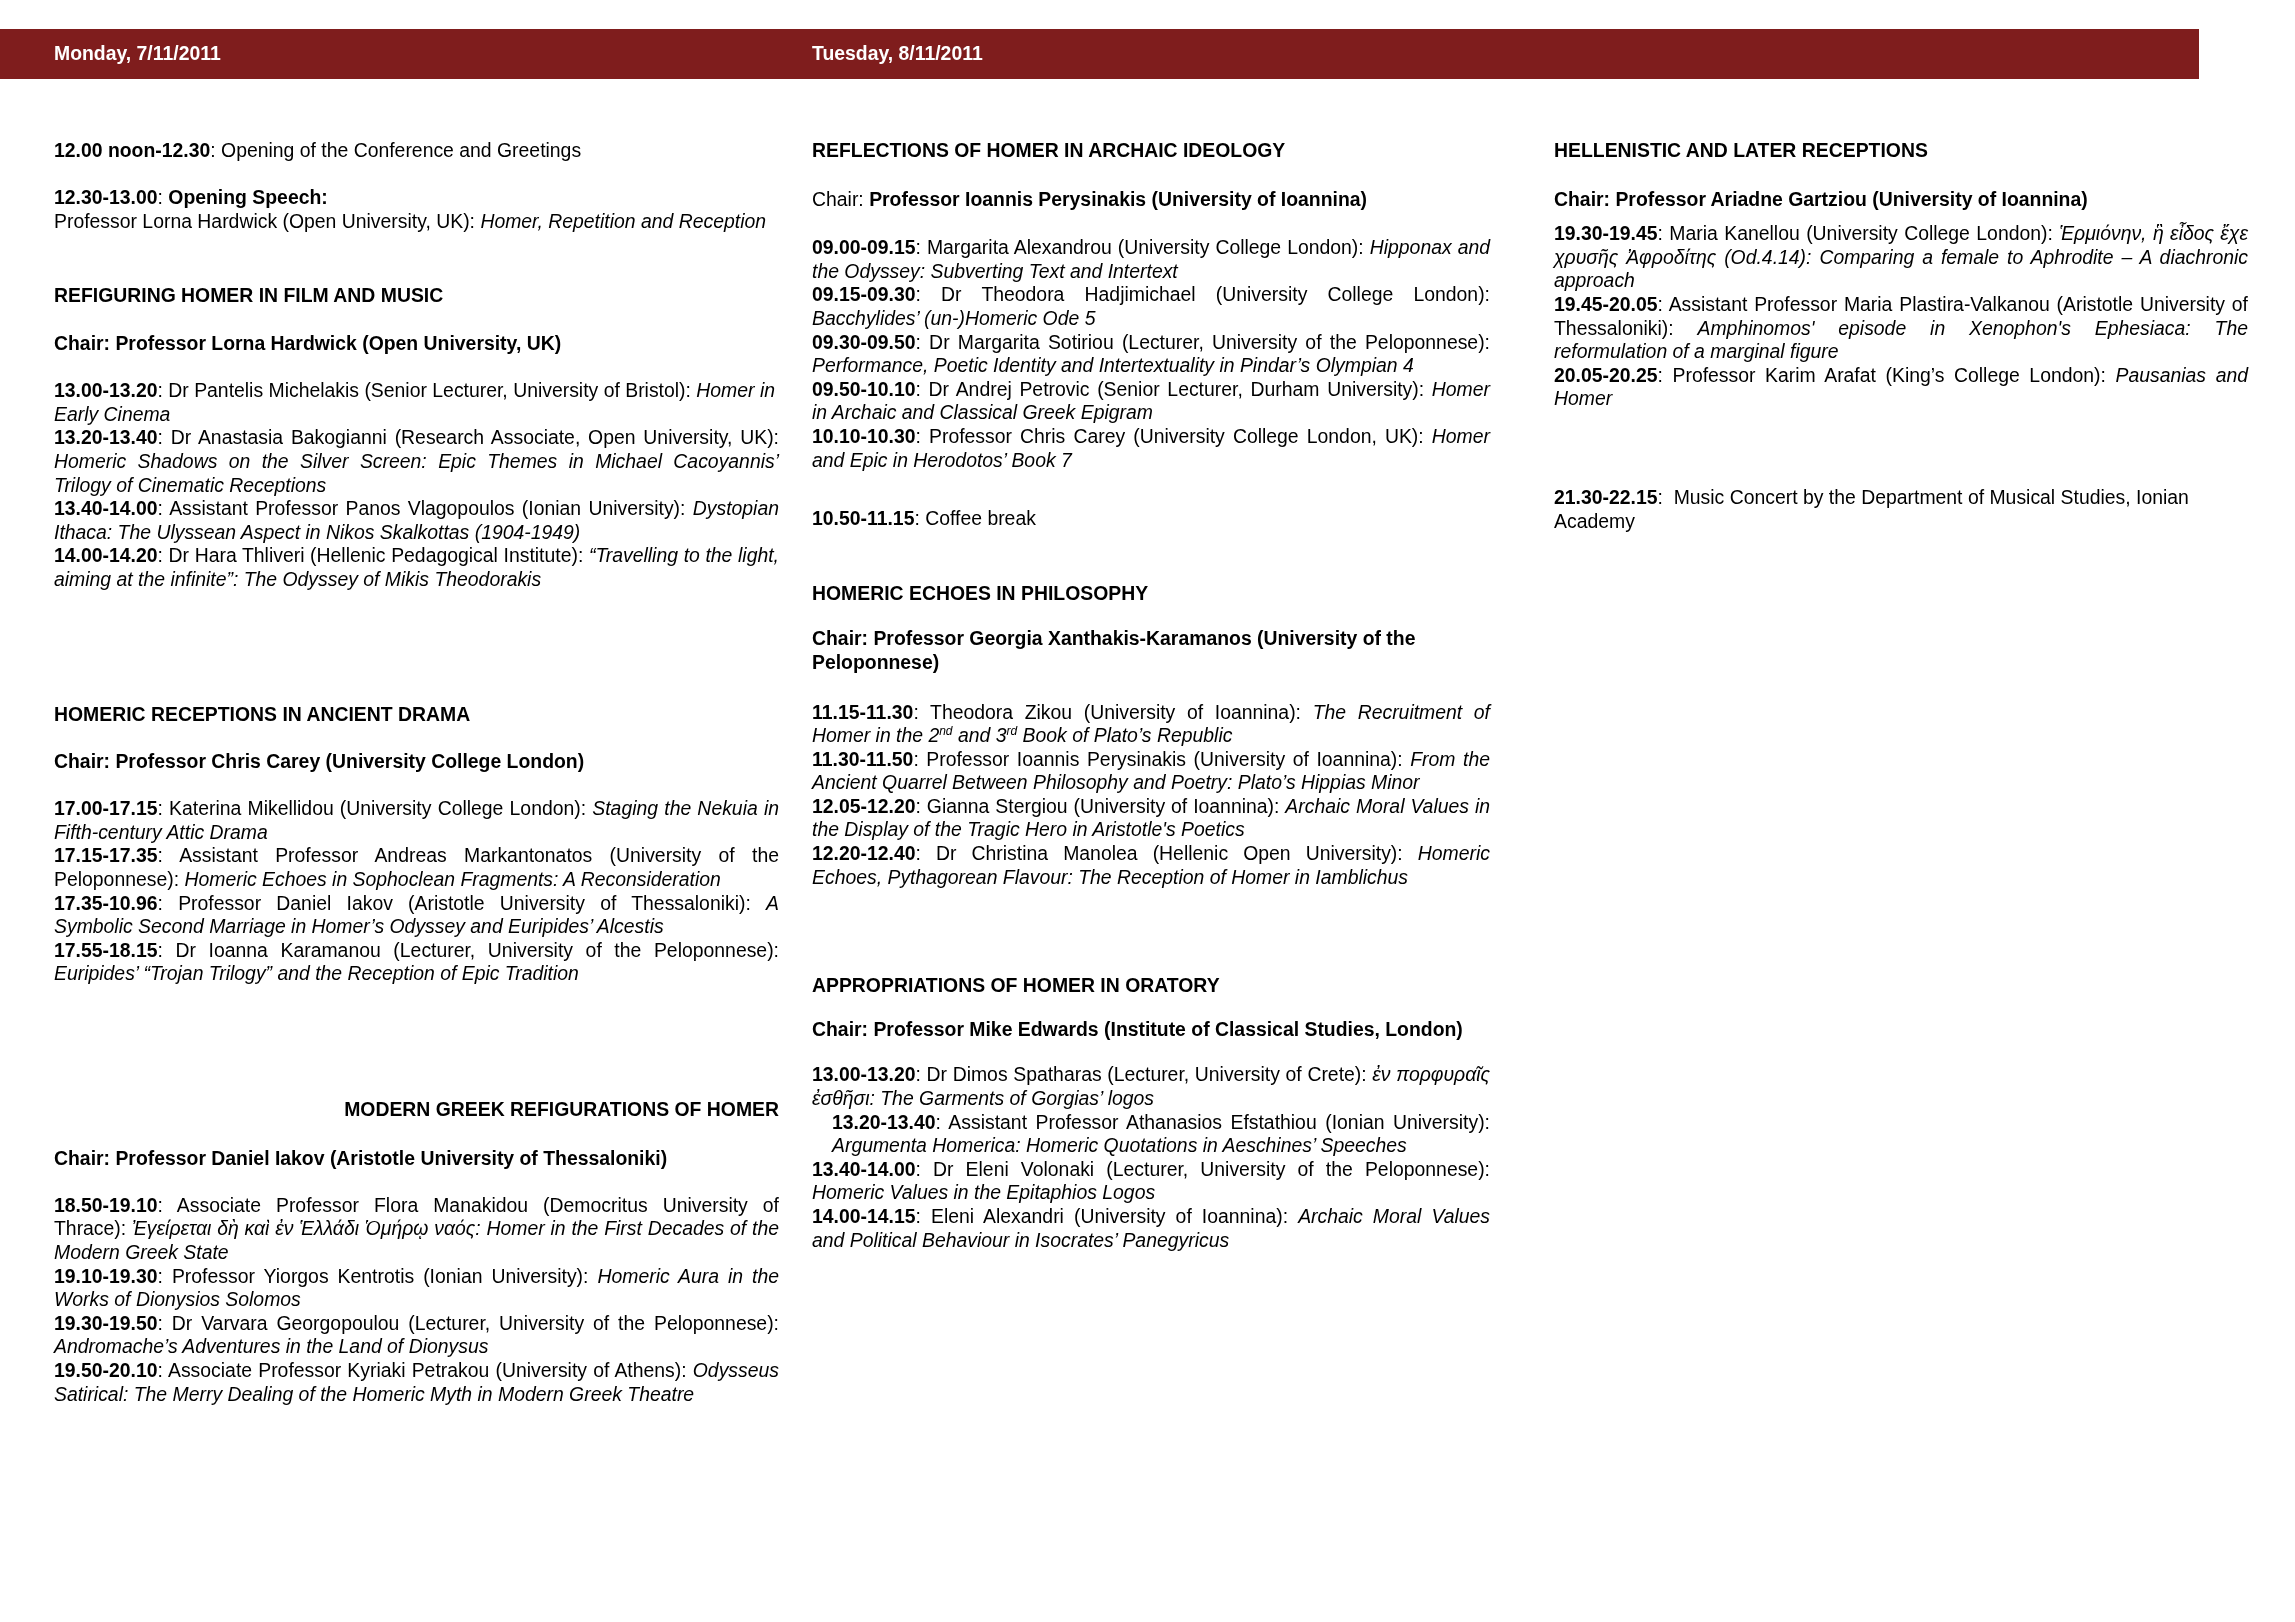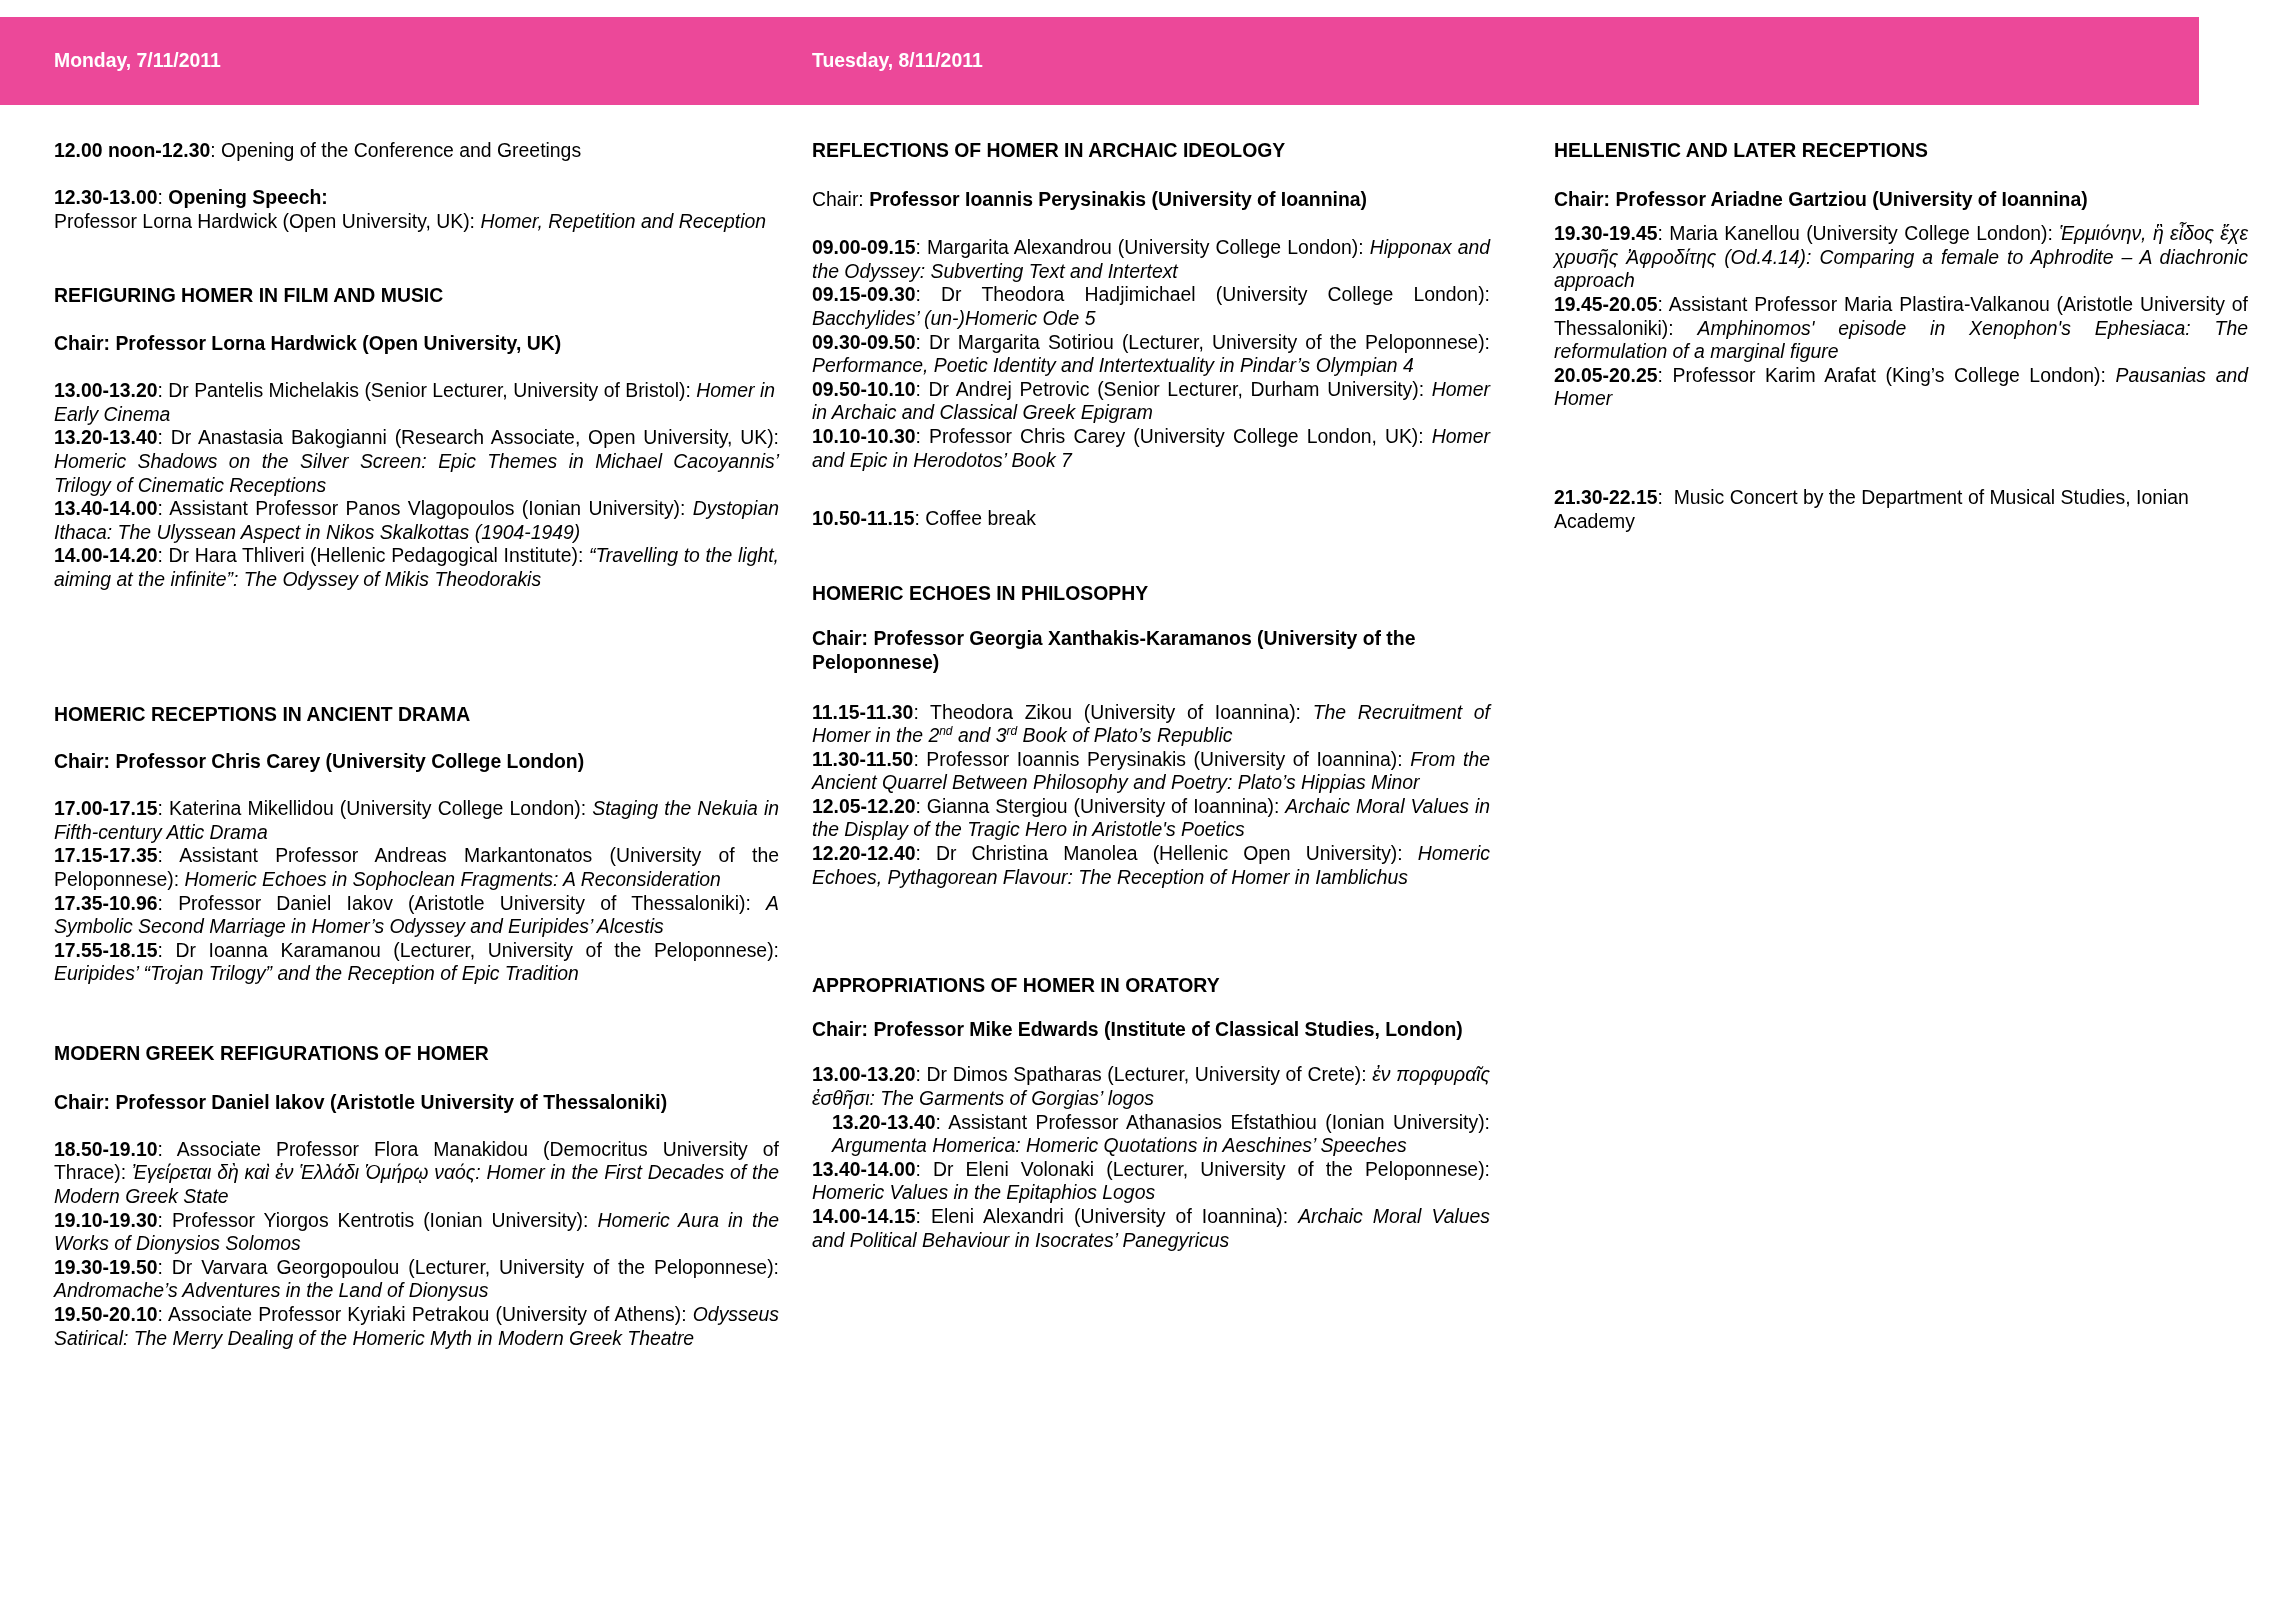--- a/index.html
+++ b/index.html
@@ -4,22 +4,22 @@
 <style>
   html,body{margin:0;padding:0;}
   body{
     width:2295px;height:1623px;
     background:#ffffff;color:#000000;
     font-family:"Liberation Sans","DejaVu Sans",sans-serif;
     font-size:19.4px;line-height:23.6px;
     overflow:hidden;position:relative;
   }
   .daybar{
-    position:absolute;left:0;top:17px;width:2199px;height:88px;
-    background:#ec4899;
+    position:absolute;left:0;top:29px;width:2199px;height:50px;
+    background:#7f1d1d;
   }
   .daylabel{
     position:absolute;top:50%;transform:translateY(-50%);
     color:#ffffff;font-weight:bold;white-space:nowrap;
   }
   .mon{left:54px}
   .tue{left:812px}
   .col{position:absolute;top:139px}
   #col1{left:54px;width:725px}
   #col2{left:812px;width:678px}
@@ -49,21 +49,21 @@
     <div class="block item left" style="margin-top: 23.6px;"><span class="b ">13.00-13.20</span><span class="">: Dr Pantelis Michelakis (Senior Lecturer, University of Bristol): </span><span class="i ">Homer in Early Cinema</span></div>
     <div class="block item" style="margin-top: 0px;"><span class="b ">13.20-13.40</span><span class="">: Dr Anastasia Bakogianni (Research Associate, Open University, UK): </span><span class="i ">Homeric Shadows on the Silver Screen: Epic Themes in Michael Cacoyannis’ Trilogy of Cinematic Receptions</span></div>
     <div class="block item" style="margin-top: 0px;"><span class="b ">13.40-14.00</span><span class="">: Assistant Professor Panos Vlagopoulos (Ionian University): </span><span class="i ">Dystopian Ithaca: The Ulyssean Aspect in Nikos Skalkottas (1904-1949)</span></div>
     <div class="block item" style="margin-top: 0px;"><span class="b ">14.00-14.20</span><span class="">: Dr Hara Thliveri (Hellenic Pedagogical Institute): </span><span class="i ">“Travelling to the light, aiming at the infinite”: The Odyssey of Mikis Theodorakis</span></div>
     <div class="block heading" style="margin-top: 111px;"><span class="b ">HOMERIC RECEPTIONS IN ANCIENT DRAMA</span></div>
     <div class="block chair" style="margin-top: 24px;"><span class="b ">Chair: </span><span class="b ">Professor Chris Carey (University College London)</span></div>
     <div class="block item" style="margin-top: 23.6px;"><span class="b ">17.00-17.15</span><span class="">: Katerina Mikellidou (University College London): </span><span class="i ">Staging the Nekuia in Fifth-century Attic Drama</span></div>
     <div class="block item" style="margin-top: 0px;"><span class="b ">17.15-17.35</span><span class="">: Assistant Professor Andreas Markantonatos (University of the Peloponnese): </span><span class="i ">Homeric Echoes in Sophoclean Fragments: A Reconsideration</span></div>
     <div class="block item" style="margin-top: 0px;"><span class="b ">17.35-10.96</span><span class="">: Professor Daniel Iakov (Aristotle University of Thessaloniki): </span><span class="i ">A Symbolic Second Marriage in Homer’s Odyssey and Euripides’ Alcestis</span></div>
     <div class="block item" style="margin-top: 0px;"><span class="b ">17.55-18.15</span><span class="">: Dr Ioanna Karamanou (Lecturer, University of the Peloponnese): </span><span class="i ">Euripides’ “Trojan Trilogy” and the Reception of Epic Tradition</span></div>
-    <div class="block heading" style="margin-top: 56px;"><span class="b ">MODERN GREEK REFIGURATIONS OF HOMER</span></div>
+    <div class="block heading" style="margin-top: 112px; text-align: right;"><span class="b ">MODERN GREEK REFIGURATIONS OF HOMER</span></div>
     <div class="block chair" style="margin-top: 25px;"><span class="b ">Chair: </span><span class="b ">Professor Daniel Iakov (Aristotle University of Thessaloniki)</span></div>
     <div class="block item" style="margin-top: 23.6px;"><span class="b ">18.50-19.10</span><span class="">: Associate Professor Flora Manakidou (Democritus University of Thrace): </span><span class="i ">Ἐγείρεται δὴ καὶ ἐν Ἑλλάδι Ὁμήρῳ ναός: Homer in the First Decades of the Modern Greek State</span></div>
     <div class="block item" style="margin-top: 0px;"><span class="b ">19.10-19.30</span><span class="">: Professor Yiorgos Kentrotis (Ionian University): </span><span class="i ">Homeric Aura in the Works of Dionysios Solomos</span></div>
     <div class="block item" style="margin-top: 0px;"><span class="b ">19.30-19.50</span><span class="">: Dr Varvara Georgopoulou (Lecturer, University of the Peloponnese): </span><span class="i ">Andromache’s Adventures in the Land of Dionysus</span></div>
     <div class="block item" style="margin-top: 0px;"><span class="b ">19.50-20.10</span><span class="">: Associate Professor Kyriaki Petrakou (University of Athens): </span><span class="i ">Odysseus Satirical: The Merry Dealing of the Homeric Myth in Modern Greek Theatre</span></div>
   </div>
 <div class="col" id="col2">
     <div class="block heading" style="margin-top: 0px;"><span class="b ">REFLECTIONS OF HOMER IN ARCHAIC IDEOLOGY</span></div>
     <div class="block chair" style="margin-top: 25px;"><span class="">Chair: </span><span class="b ">Professor Ioannis Perysinakis (University of Ioannina)</span></div>
     <div class="block item" style="margin-top: 25px;"><span class="b ">09.00-09.15</span><span class="">: Margarita Alexandrou (University College London): </span><span class="i ">Hipponax and the Odyssey: Subverting Text and Intertext</span></div>

